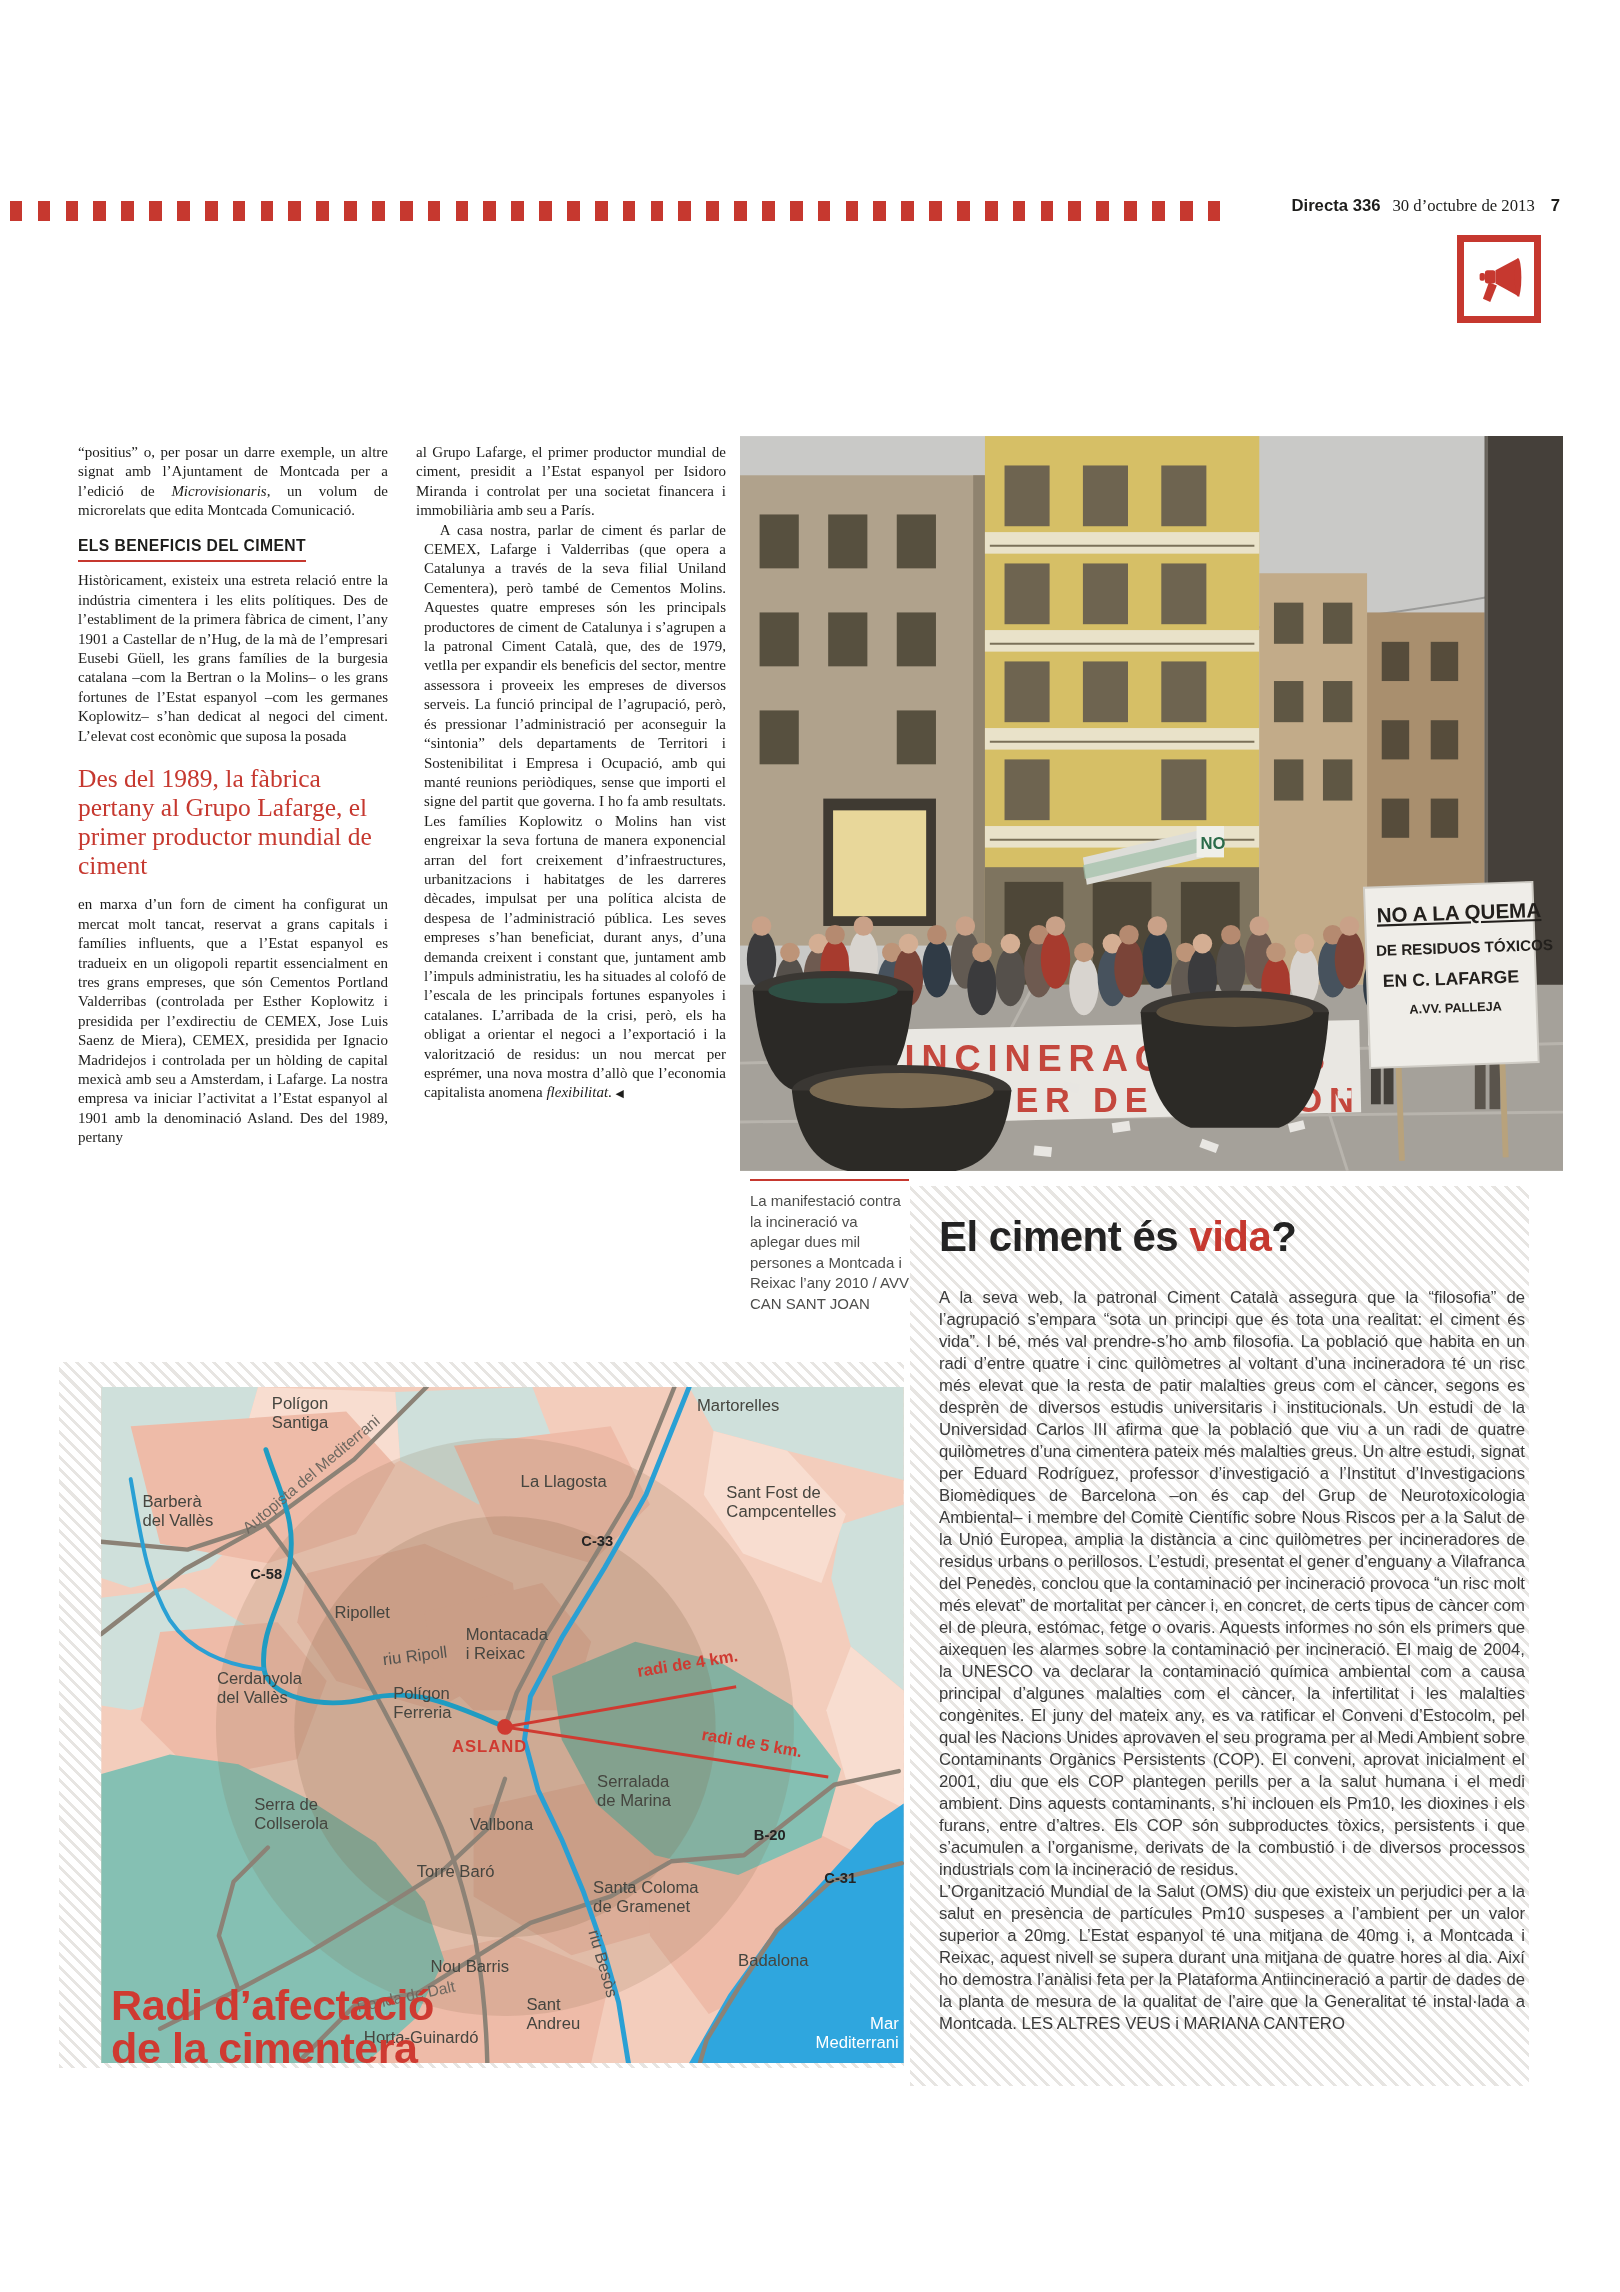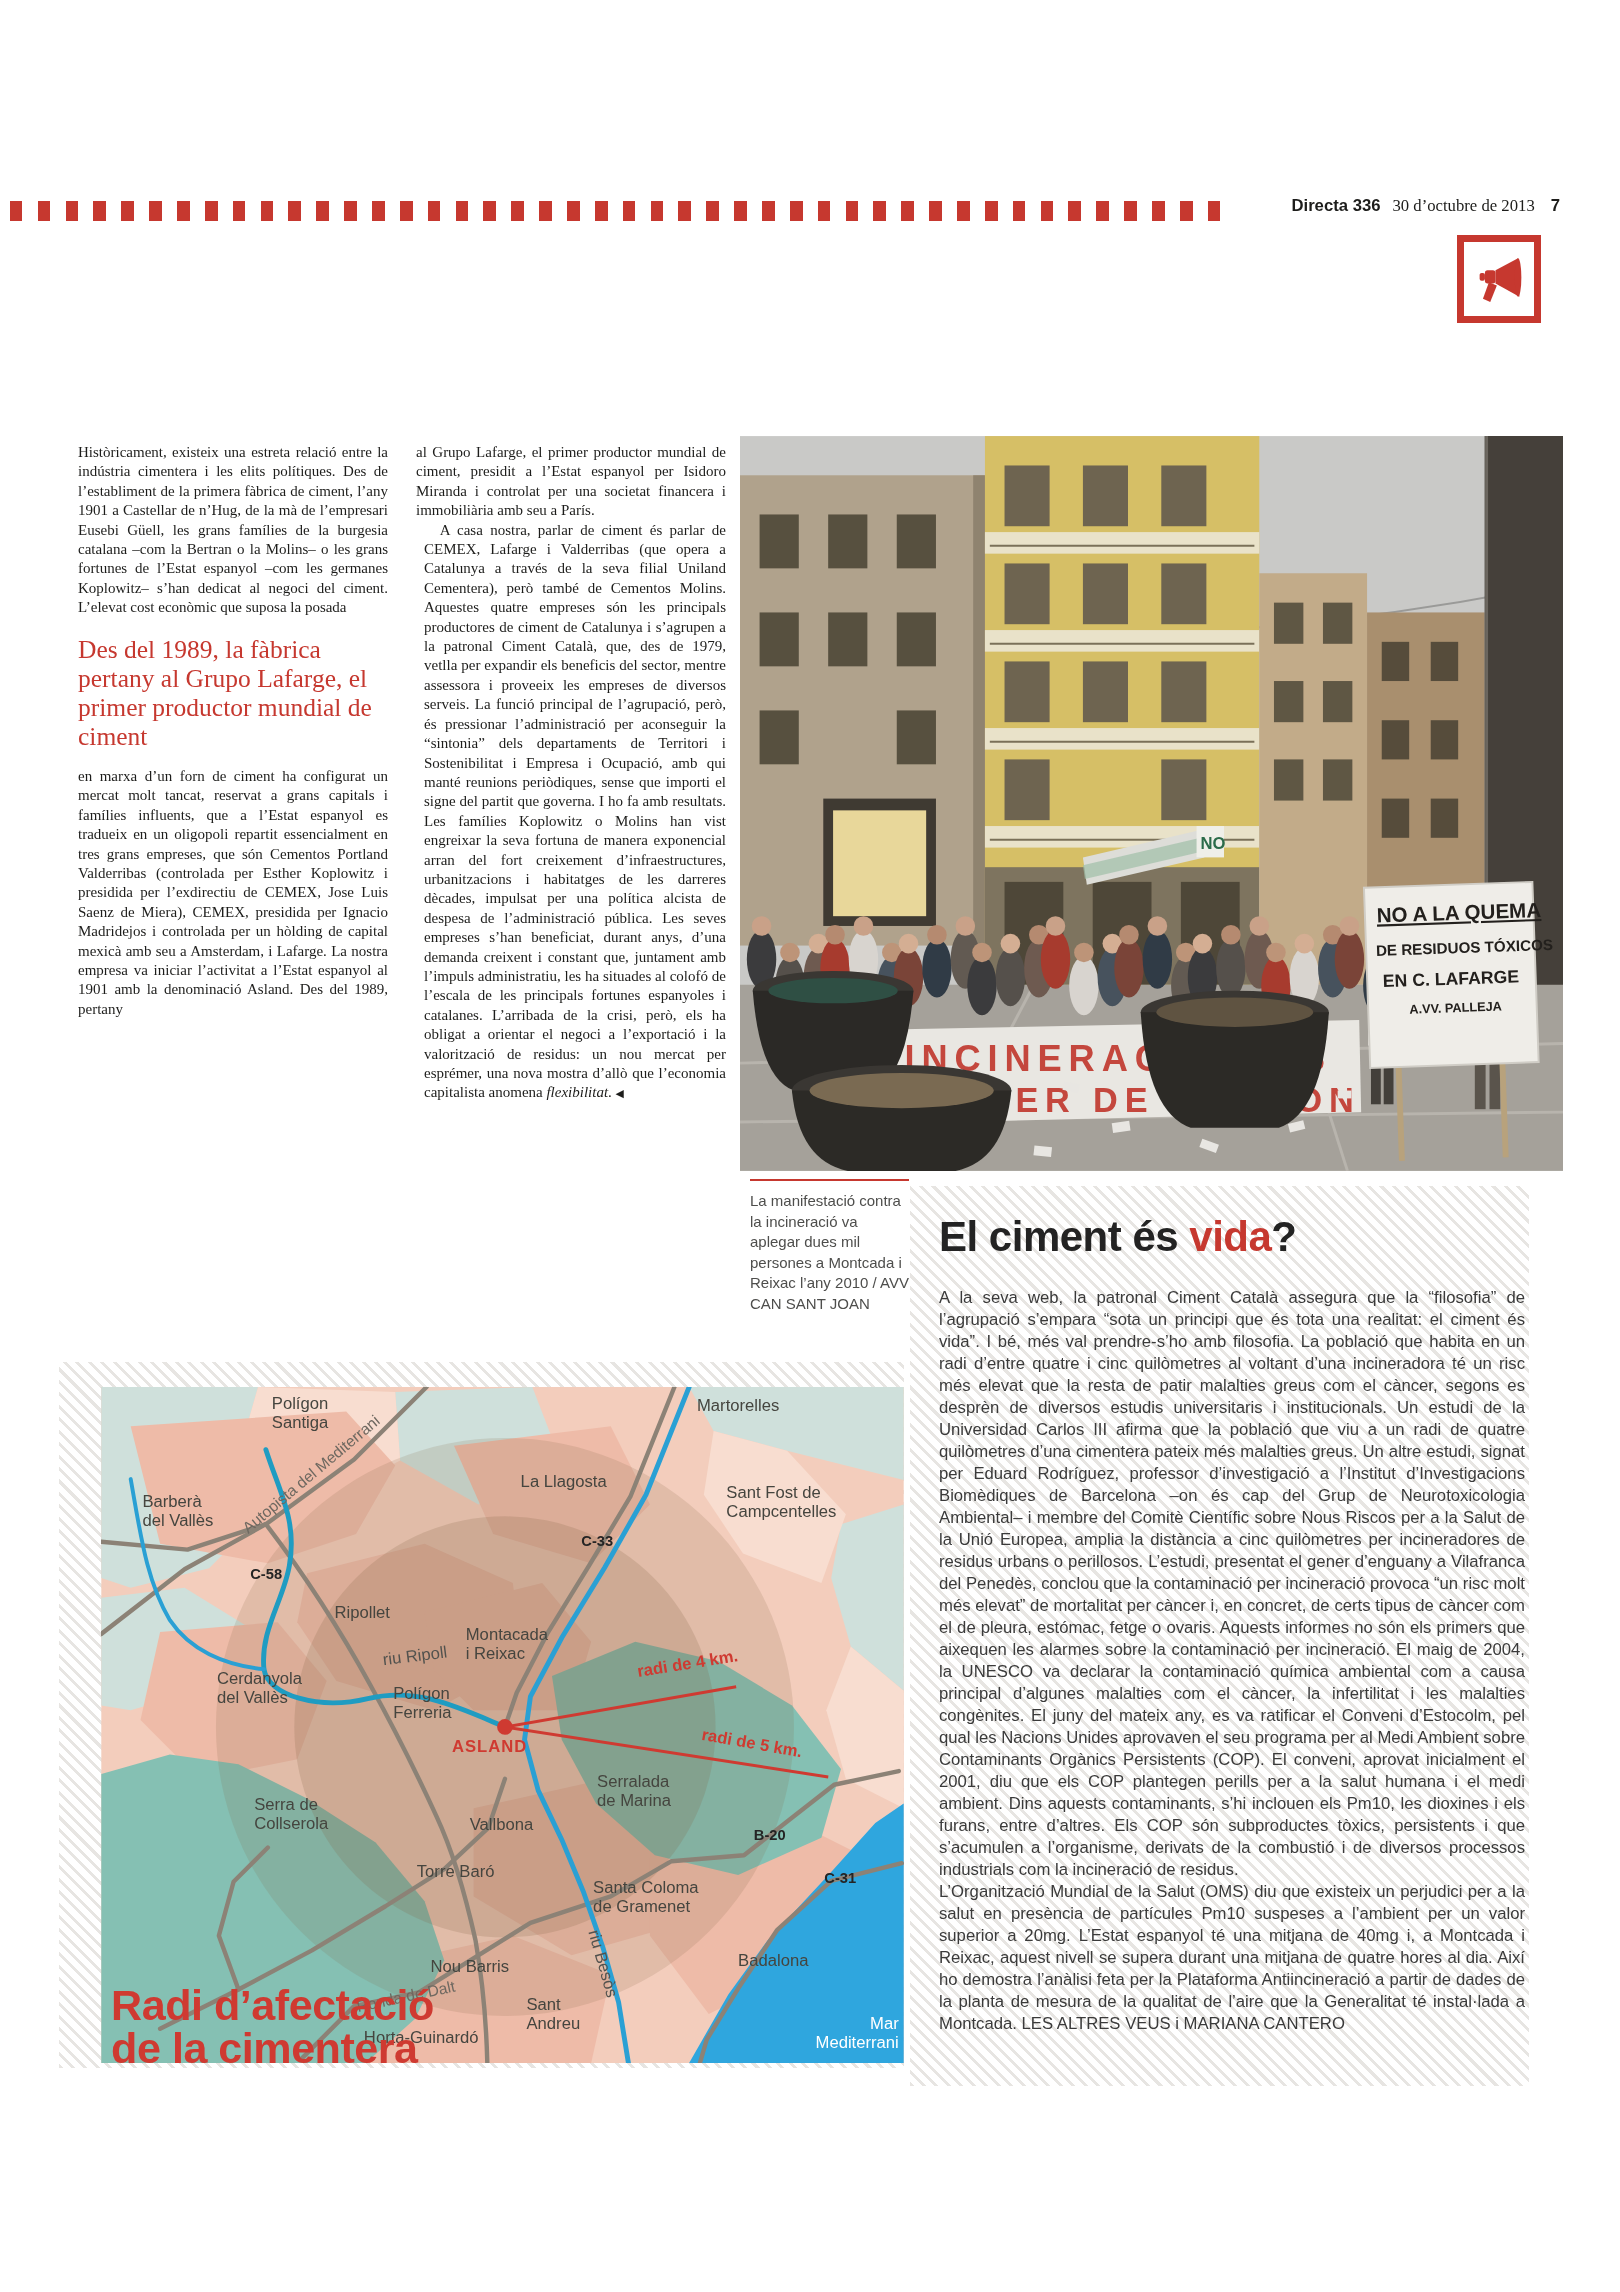--- a/index.html
+++ b/index.html
@@ -121,20 +121,22 @@
         <path d="M34,26 L68,8 L70,66 L34,46 Z"></path>
         <ellipse cx="68" cy="37" rx="5" ry="29"></ellipse>
         <rect x="18" y="26" width="16" height="20" rx="4"></rect>
         <path d="M24,44 L36,49 L26,74 L15,69 Z"></path>
         <rect x="10" y="30" width="8" height="12" rx="3"></rect>
       </g>
     </svg>
   </div>
 
   <div class="col col1">
+    <p><span>“positius” o, per posar un darre exemple, un altre signat amb l’Ajuntament de Montcada per a l’edició de </span><i>Microvisionaris</i><span>, un volum de microrelats que edita Montcada Comunicació.</span></p>
+    <div><span class="kicker">ELS BENEFICIS DEL CIMENT</span></div>
     <p>Històricament, existeix una estreta relació entre la indústria cimentera i les elits polítiques. Des de l’establiment de la primera fàbrica de ciment, l’any 1901 a Castellar de n’Hug, de la mà de l’empresari Eusebi Güell, les grans famílies de la burgesia catalana –com la Bertran o la Molins– o les grans fortunes de l’Estat espanyol –com les germanes Koplowitz– s’han dedicat al negoci del ciment. L’elevat cost econòmic que suposa la posada</p>
     <div class="pullquote">Des del 1989, la fàbrica pertany al Grupo Lafarge, el primer productor mundial de ciment</div>
     <p>en marxa d’un forn de ciment ha configurat un mercat molt tancat, reservat a grans capitals i famílies influents, que a l’Estat espanyol es tradueix en un oligopoli repartit essencialment en tres grans empreses, que són Cementos Portland Valderribas (controlada per Esther Koplowitz i presidida per l’exdirectiu de CEMEX, Jose Luis Saenz de Miera), CEMEX, presidida per Ignacio Madridejos i controlada per un hòlding de capital mexicà amb seu a Amsterdam, i Lafarge. La nostra empresa va iniciar l’activitat a l’Estat espanyol al 1901 amb la denominació Asland. Des del 1989, pertany</p>
   </div>
 
   <div class="col col2">
     <p>al Grupo Lafarge, el primer productor mundial de ciment, presidit a l’Estat espanyol per Isidoro Miranda i controlat per una societat financera i immobiliària amb seu a París.</p>
     <p class="indent"><span>A casa nostra, parlar de ciment és parlar de CEMEX, Lafarge i Valderribas (que opera a Catalunya a través de la seva filial Uniland Cementera), però també de Cementos Molins. Aquestes quatre empreses són les principals productores de ciment de Catalunya i s’agrupen a la patronal Ciment Català, que, des de 1979, vetlla per expandir els beneficis del sector, mentre assessora i proveeix les empreses de diversos serveis. La funció principal de l’agrupació, però, és pressionar l’administració per aconseguir la “sintonia” dels departaments de Territori i Sostenibilitat i Empresa i Ocupació, amb qui manté reunions periòdiques, sense que importi el signe del partit que governa. I ho fa amb resultats. Les famílies Koplowitz o Molins han vist engreixar la seva fortuna de manera exponencial arran del fort creixement d’infraestructures, urbanitzacions i habitatges de les darreres dècades, impulsat per una política alcista de despesa de l’administració pública. Les seves empreses s’han beneficiat, durant anys, d’una demanda creixent i constant que, juntament amb l’impuls administratiu, les ha situades al colofó de l’escala de les principals fortunes espanyoles i catalanes. L’arribada de la crisi, però, els ha obligat a orientar el negoci a l’exportació i la valorització de residus: un nou mercat per esprémer, una nova mostra d’allò que l’economia capitalista anomena </span><i>flexibilitat</i><span>. </span><span class="endmark">◀</span></p>
   </div>
 

